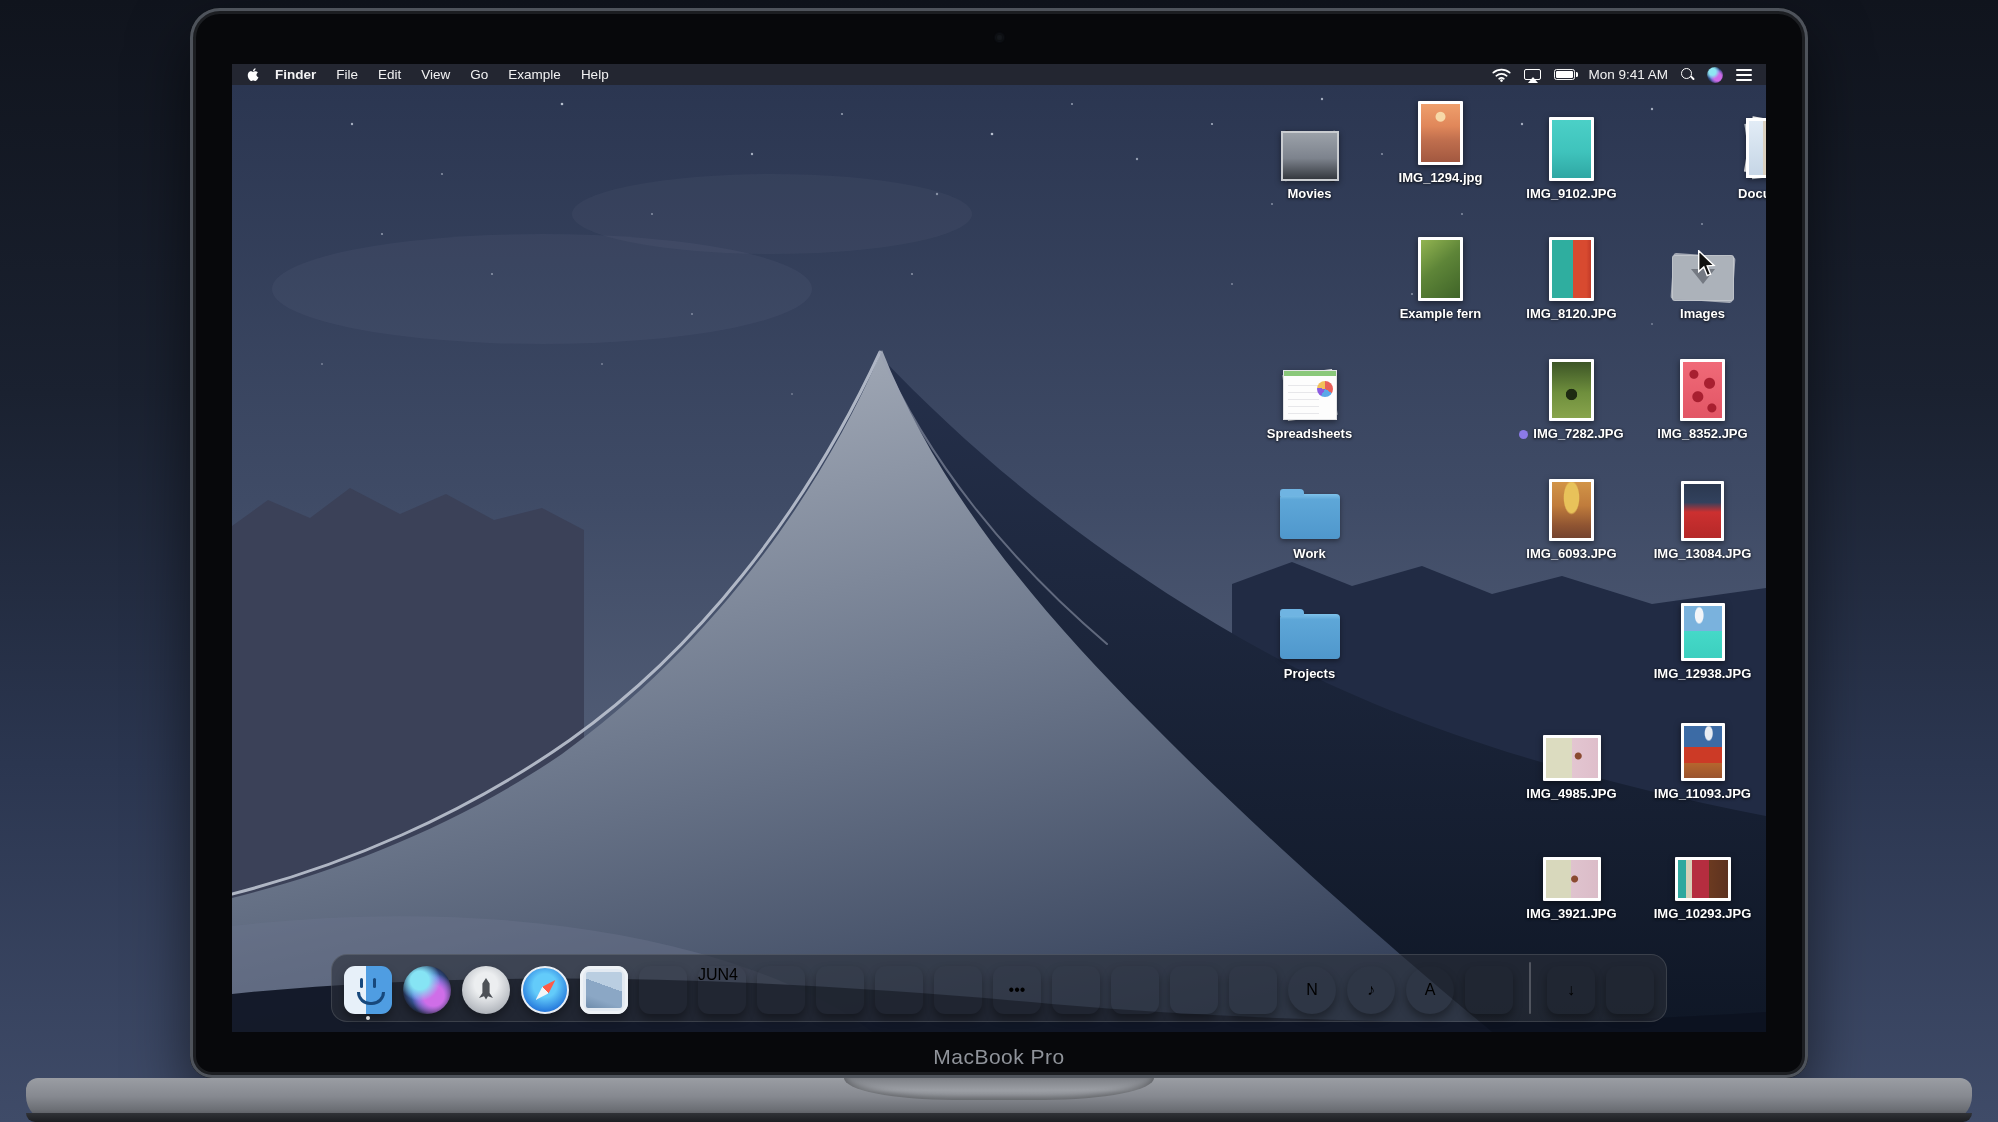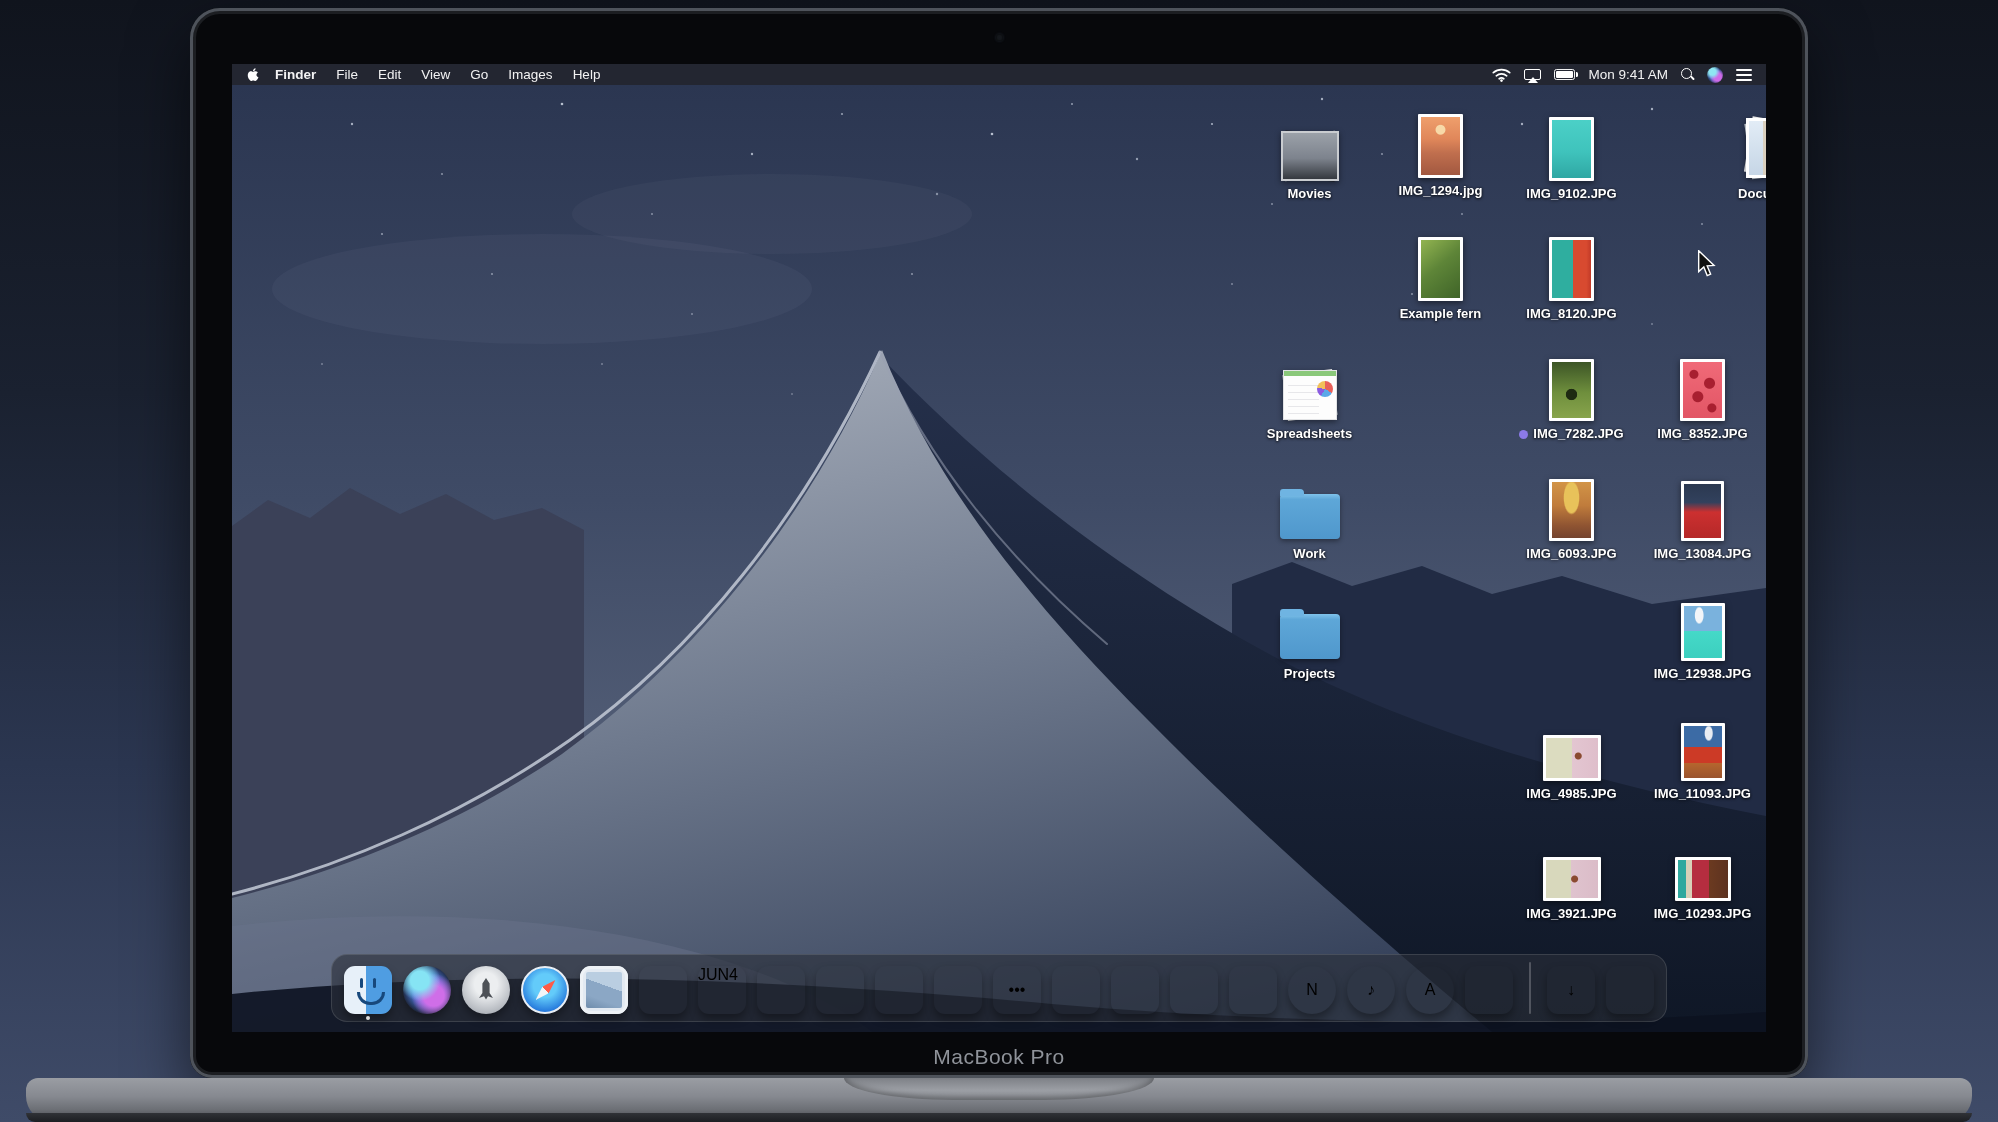--- a/index.html
+++ b/index.html
@@ -262,21 +262,21 @@
               <svg viewBox="0 0 24 24" width="15" height="15">
                 <path fill="#fff" d="M16.7 12.8c0-2.6 2.1-3.8 2.2-3.9-1.2-1.8-3.1-2-3.7-2-1.6-.2-3.1.9-3.9.9-.8 0-2-.9-3.4-.9-1.7 0-3.3 1-4.2 2.6-1.8 3.1-.5 7.7 1.3 10.2.9 1.2 1.9 2.6 3.3 2.5 1.3-.1 1.8-.8 3.4-.8 1.6 0 2 .8 3.4.8 1.4 0 2.3-1.3 3.2-2.5.7-1 1.3-2.2 1.6-3.4-2.6-1-3.2-2.9-3.2-3.5z"></path>
                 <path fill="#fff" d="M14.2 5.2c.7-.9 1.2-2.1 1.1-3.3-1 0-2.3.7-3 1.6-.7.8-1.3 2-1.1 3.2 1.1.1 2.3-.6 3-1.5z"></path>
               </svg>
             </span>
             <span class="mitem bold">Finder</span>
             <span class="mitem">File</span>
             <span class="mitem">Edit</span>
             <span class="mitem">View</span>
             <span class="mitem">Go</span>
-            <span class="mitem">Images</span>
+            <span class="mitem">Example</span>
             <span class="mitem">Help</span>
           </div>
         <div class="mb-right">
           <svg width="19" height="14" viewBox="0 0 19 14">
             <path d="M1.3,4.6 A12.5,12.5 0 0 1 17.7,4.6" fill="none" stroke="#fff" stroke-width="1.7" stroke-linecap="round"></path>
             <path d="M4.3,7.8 A8,8 0 0 1 14.7,7.8" fill="none" stroke="#fff" stroke-width="1.7" stroke-linecap="round"></path>
             <path d="M7.2,10.8 A4,4 0 0 1 11.8,10.8" fill="none" stroke="#fff" stroke-width="1.7" stroke-linecap="round"></path>
             <circle cx="9.5" cy="12.6" r="1.3" fill="#fff"></circle>
           </svg>
           <div class="airplay"></div>
@@ -296,21 +296,21 @@
               <div class="stack s-movies">
                 <i class="b3"></i>
                 <i class="b2"></i>
                 <i class="f" style="background: linear-gradient(rgb(155, 161, 169) 0%, rgb(125, 131, 141) 55%, rgb(53, 57, 63) 100%);"></i>
               </div>
             </div>
             <div class="dlabel">
               <span>Movies</span>
             </div>
           </div>
-          <div class="dicon" style="left: 1143px; top: 30px;">
+          <div class="dicon" style="left: 1143px; top: 17px;">
             <div class="iwrap">
               <div class="photo" style="width: 45px; height: 64px; background: radial-gradient(circle at 50% 22%, rgb(247, 217, 168) 0px, rgb(247, 217, 168) 9%, rgba(0, 0, 0, 0) 11%), linear-gradient(rgb(239, 159, 108) 0%, rgb(224, 135, 90) 38%, rgb(192, 111, 78) 62%, rgb(162, 88, 64) 100%);"></div>
             </div>
             <div class="dlabel">
               <span>IMG_1294.jpg</span>
             </div>
           </div>
           <div class="dicon" style="left: 1274px; top: 33px;">
             <div class="iwrap">
               <div class="photo" style="width: 45px; height: 64px; background: linear-gradient(rgb(75, 208, 199) 0%, rgb(63, 195, 188) 55%, rgb(47, 167, 163) 100%);"></div>
@@ -338,20 +338,33 @@
             <div class="dlabel">
               <span>Example fern</span>
             </div>
           </div>
           <div class="dicon" style="left: 1274px; top: 153px;">
             <div class="iwrap">
               <div class="photo" style="width: 45px; height: 64px; background: linear-gradient(90deg, rgb(47, 174, 159) 0px, rgb(47, 174, 159) 55%, rgb(216, 74, 48) 55%, rgb(216, 74, 48) 88%, rgb(194, 58, 40) 100%);"></div>
             </div>
             <div class="dlabel">
               <span>IMG_8120.JPG</span>
+            </div>
+          </div>
+          <div class="dicon" style="left: 1405px; top: 153px;">
+            <div class="iwrap">
+              <div class="stack s-images">
+                <i class="b3"></i>
+                <i class="b2"></i>
+                <i class="f"></i>
+                <em class="tri"></em>
+              </div>
+            </div>
+            <div class="dlabel">
+              <span>Images</span>
             </div>
           </div>
           <div class="dicon" style="left: 1012px; top: 273px;">
             <div class="iwrap">
               <div class="stack s-spreadsheets">
                 <i class="b3"></i>
                 <i class="b2"></i>
                 <i class="f"></i>
                 <em class="pie"></em>
               </div>

